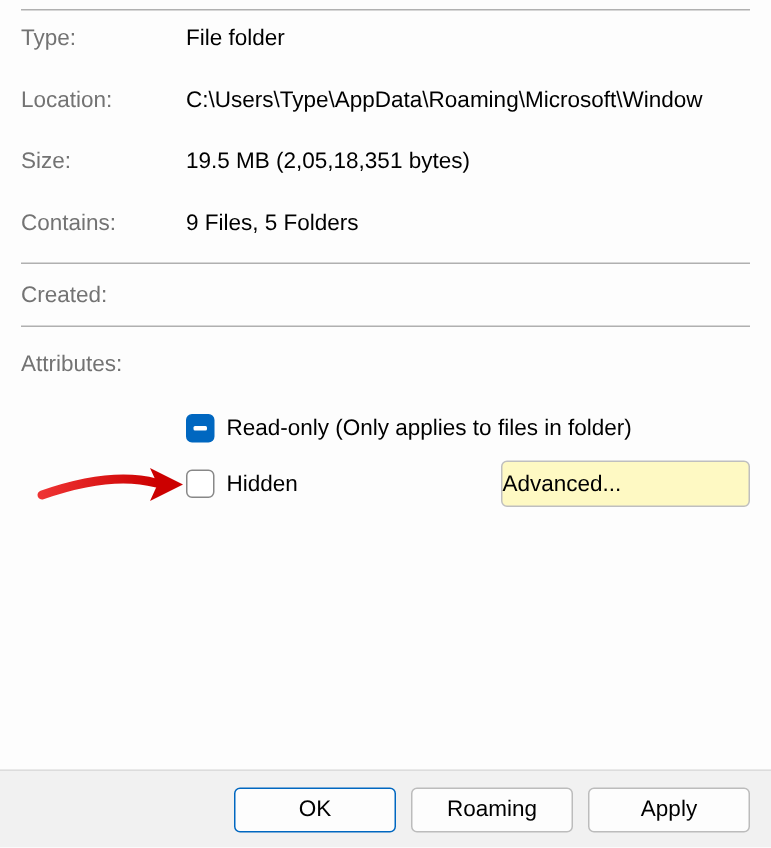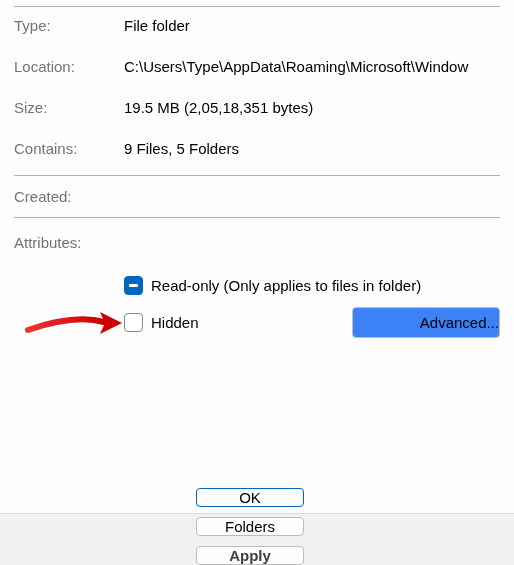--- a/index.html
+++ b/index.html
@@ -81,25 +81,25 @@
       align-items: center;
       justify-content: space-between;
       position: relative;
     }
     .hidden-wrap {
       display: flex;
       align-items: center;
     }
     .adv-button {
       border: 1px solid #bfbfbf;
-      background: #3b82f6;
+      background: #fef9c3;
       border-radius: 4px;
       padding: 6px 0;
-      width: 148px;
-      text-align: right;
+      width: 166px;
+      text-align: left;
       font-family: inherit;
       font-size: 15px;
       cursor: pointer;
     }
     .arrow-svg {
       position: absolute;
       left: -100px;
       top: 50%;
       transform: translateY(-50%);
       pointer-events: none;
@@ -110,39 +110,37 @@
       left: 0;
       right: 0;
       height: 52px;
       background: #f1f1f1;
       border-top: 1px solid #dcdcdc;
       display: flex;
       justify-content: flex-end;
       align-items: center;
       padding-right: 14px;
       gap: 10px;
-      flex-direction: column;
     }
     .footer-btn {
       width: 108px;
       height: 30px;
       border: 1px solid #bcbcbc;
       background: #fdfdfd;
       border-radius: 4px;
       font-family: inherit;
       font-size: 15px;
       cursor: pointer;
     }
     .footer-btn.primary {
       border-color: #0067c0;
     }
     .footer-btn.disabled {
-      color: #404040;
+      color: #000000;
       cursor: default;
-      font-weight: bold;
     }
     .watermark {
       position: absolute;
       right: 20px;
       bottom: 30px;
       font-size: 11px;
       color: rgba(0,0,0,0.18);
       letter-spacing: 1px;
       pointer-events: none;
     }
@@ -209,15 +207,15 @@
         <button class="adv-button">Advanced...</button>
       </div>
     </div>
   </div>
 </div>
 
 <div class="watermark">XDA</div>
 
 <div class="footer">
   <button class="footer-btn primary">OK</button>
-  <button class="footer-btn">Folders</button>
+  <button class="footer-btn">Roaming</button>
   <button class="footer-btn disabled">Apply</button>
 </div>
 
 </body></html>

